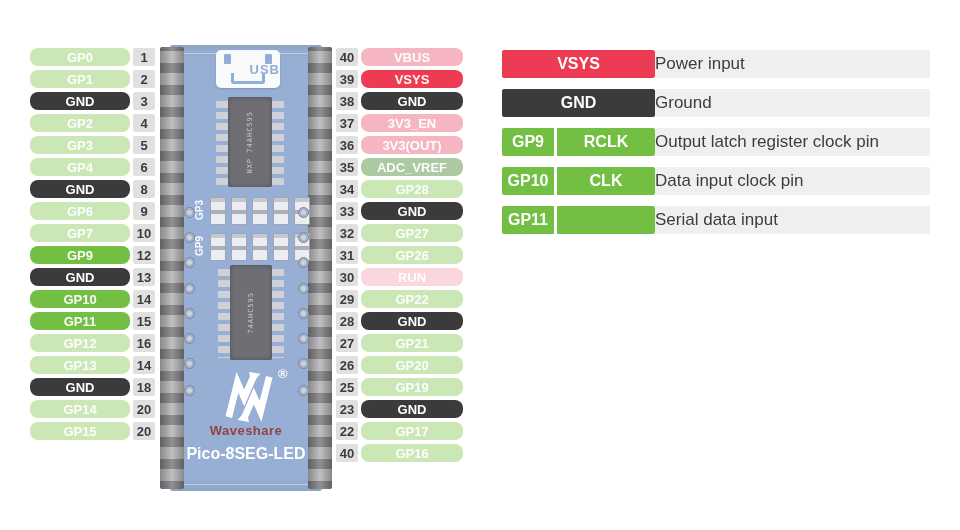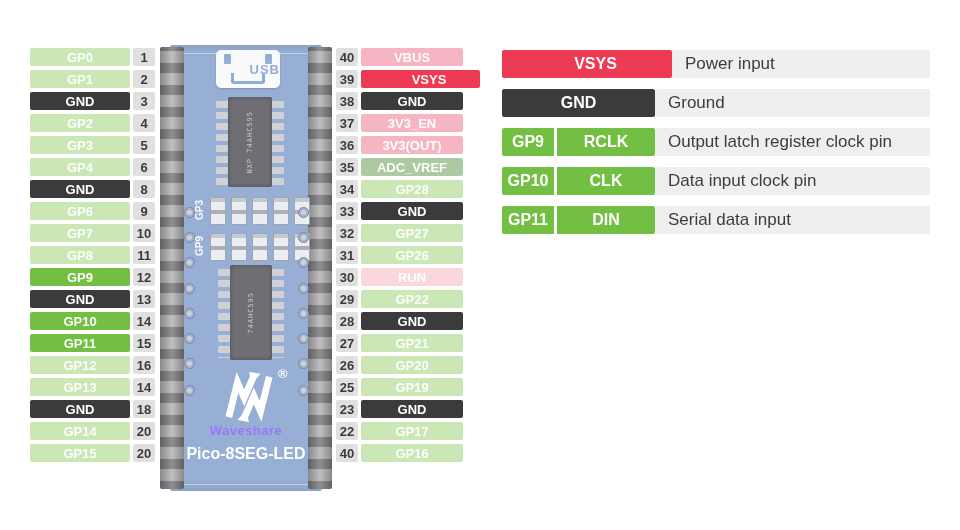--- a/index.html
+++ b/index.html
@@ -5,42 +5,42 @@
   html,body{margin:0;padding:0;background:#ffffff;}
   #diagram{
     position:relative;width:960px;height:530px;background:#ffffff;overflow:hidden;
     font-family:"Liberation Sans","DejaVu Sans",sans-serif;
   }
   
   #left-pins{position:absolute;left:30px;top:48px;}
   #right-pins{position:absolute;left:336px;top:48px;}
   .pin-row{display:flex;height:18px;margin-bottom:4px;gap:3px;font-weight:bold;font-size:13px;}
   .badge{flex:0 0 100px;display:flex;align-items:center;justify-content:center;
-         color:rgba(255,255,255,.96);border-radius:2px;}
+         color:rgba(255,255,255,.96);border-radius:8px;}
   #right-pins .badge{flex:0 0 102px;}
   .pin-num{flex:0 0 22px;display:flex;align-items:center;justify-content:center;
            background:var(--numbg,#e0e0e0);color:var(--numtx,#3b3b3b);border-radius:2px;}
   .t-pale{background:var(--pale,#cbe7b5);}
   .t-bright{background:var(--bright,#72bf44);}
   .t-gnd{background:var(--gnd,#3b3b3b);color:#fff;}
   .t-pink{background:var(--pink,#f6b6c1);}
-  .t-red{background:var(--red,#ed3b53);padding-left:17px;}
+  .t-red{background:var(--red,#ed3b53);}
   .t-sage{background:var(--sage,#adc9a1);text-align:center;}
   .t-lightpink{background:var(--lpink,#f9d7dc);}
   
   #legend{position:absolute;left:502px;top:50px;width:428px;}
   .legend-row{display:flex;height:28px;margin-bottom:11px;}
   .legend-badge{flex:0 0 153px;display:flex;color:#fff;font-weight:bold;font-size:16px;border-radius:2px;overflow:hidden;}
   .legend-badge .cell{display:flex;align-items:center;justify-content:center;}
   .legend-badge .cell.full{flex:1;}
   .legend-badge .cell.c1{flex:0 0 52px;}
   .legend-badge .cell.c2{flex:1;}
   .legend-badge .divider{flex:0 0 3px;background:#ffffff;}
   .legend-desc{flex:1;display:flex;align-items:center;background:var(--descbg,#efefef);
-               color:var(--desctx,#3d3d3d);font-size:17px;padding-left:13px;border-radius:2px;margin-left:0;}
+               color:var(--desctx,#3d3d3d);font-size:17px;padding-left:0;border-radius:2px;margin-left:0;}
   
   #board{position:absolute;left:160px;top:45px;width:172px;height:447px;}
   .pcb-body{position:absolute;left:10px;top:0;width:152px;height:446px;background:var(--board,#84a0cc);
             border-radius:3px;box-shadow:inset 0 0 12px rgba(30,50,90,.25);}
   .silk-frame{position:absolute;left:6px;top:8px;right:6px;bottom:6px;
               border:1px solid rgba(255,255,255,.4);border-radius:3px;}
   .hdr{position:absolute;top:2px;width:24px;height:442px;border-radius:2px;
        background:
          linear-gradient(90deg,rgba(0,0,0,.30),rgba(255,255,255,.18) 50%,rgba(0,0,0,.30)),
          repeating-linear-gradient(180deg,#5e5e62 0 4px,#a4a4a8 4px 16px,#5e5e62 16px 22px);}
@@ -70,21 +70,21 @@
   .silk2{left:32px;top:188px;}
   .res-row{position:absolute;display:flex;gap:5px;}
   .row1{left:50px;top:152px;}
   .row2{left:50px;top:188px;}
   .res{width:14px;height:26px;border:1px solid #8d94a2;border-radius:1px;
        background:linear-gradient(180deg,#b9bec8 0 4px,#e8eaee 4px 12px,#9aa0ac 12px 16px,#e8eaee 16px 26px);}
   .via{position:absolute;width:9px;height:9px;border-radius:50%;background:#c3cbdb;
        border:1px solid #5d6b85;box-shadow:inset 0 0 0 2px #93a2bd;}
   .logo-wrap{position:absolute;left:60px;top:325px;width:70px;height:52px;}
   .logo-wrap .reg{position:absolute;left:58px;top:-4px;color:#fff;font-size:13px;font-weight:bold;}
-  .logo-text{position:absolute;left:10px;top:378px;width:152px;text-align:center;color:#8b5cf6;
+  .logo-text{position:absolute;left:10px;top:378px;width:152px;text-align:center;color:#7f1d1d;
              font-weight:bold;font-size:13px;letter-spacing:.5px;}
   .board-name{position:absolute;left:10px;top:400px;width:152px;text-align:center;color:#fff;
               font-weight:bold;font-size:16px;}
   .wash{position:absolute;inset:0;background:rgba(255,255,255,.16);pointer-events:none;}
 </style>
 </head>
 <body>
 
 <div id="diagram">
 
@@ -117,24 +117,20 @@
         <span class="badge t-gnd">GND</span>
         <span class="pin-num">8</span>
       </div>
       <div class="pin-row">
         <span class="badge t-pale">GP6</span>
         <span class="pin-num">9</span>
       </div>
       <div class="pin-row">
         <span class="badge t-pale">GP7</span>
         <span class="pin-num">10</span>
-      </div>
-      <div class="pin-row">
-        <span class="badge t-pale">GP8</span>
-        <span class="pin-num">11</span>
       </div>
       <div class="pin-row">
         <span class="badge t-bright">GP9</span>
         <span class="pin-num">12</span>
       </div>
       <div class="pin-row">
         <span class="badge t-gnd">GND</span>
         <span class="pin-num">13</span>
       </div>
       <div class="pin-row">
@@ -350,19 +346,18 @@
           <span class="cell c1">GP10</span>
           <span class="divider"></span>
           <span class="cell c2">CLK</span>
         </div>
         <div class="legend-desc">Data input clock pin</div>
       </div>
       <div class="legend-row">
         <div class="legend-badge t-bright">
           <span class="cell c1">GP11</span>
           <span class="divider"></span>
-          <span class="cell c2">DIN</span>
         </div>
         <div class="legend-desc">Serial data input</div>
       </div>
     </div>
 
 </div>
 
 </body></html>

